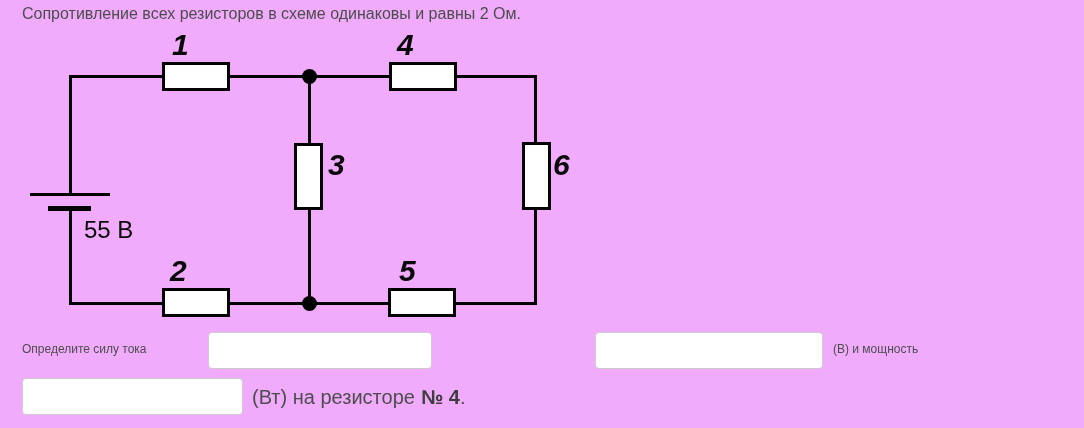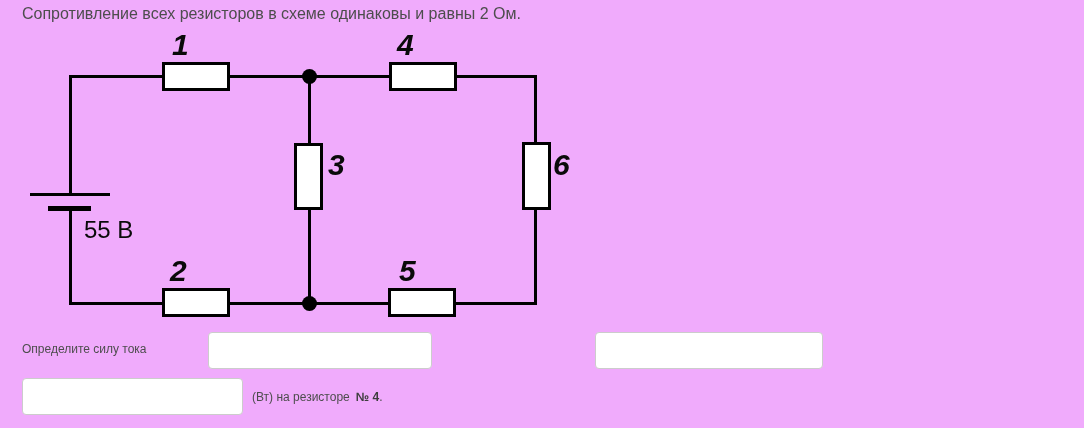--- a/index.html
+++ b/index.html
@@ -73,21 +73,21 @@
     color: #333;
     padding: 0 10px;
     outline: none;
   }
   .q-line2 {
     position: absolute;
     left: 252px;
     top: 387px;
     display: flex;
     align-items: center;
-    font-size: 12px;
+    font-size: 20px;
     line-height: 20px;
     color: #4d4d4d;
     white-space: pre;
   }
   .q-line2 .bold-ref { font-weight: 700; color: #3d3d3d; margin-left: 6px; }
 </style>
 </head>
 <body>
 
 <div class="page">
@@ -121,20 +121,21 @@
     <div class="rlabel" style="left:399px; top:256px;">5</div>
     <div class="rlabel" style="left:553px; top:150px;">6</div>
 
     <div class="node" style="left:302px; top:69px;"></div>
     <div class="node" style="left:302px; top:296px;"></div>
   </div>
 
   <div class="q-text" style="left:22px; top:339px;">Определите силу тока</div>
   <input class="q-input" style="left: 208px; top: 332px; width: 224px;" type="text" value="">
   <input class="q-input" style="left: 595px; top: 332px; width: 228px;" type="text" value="">
+  <div class="q-text" style="left:833px; top:339px;">(В) и мощность</div>
 
   <input class="q-input" style="left: 22px; top: 378px; width: 221px;" type="text" value="">
   <div class="q-line2">
     <span>(Вт) на резисторе</span>
     <span class="bold-ref">№ 4</span>
     <span>.</span>
   </div>
 
 </div>
 

